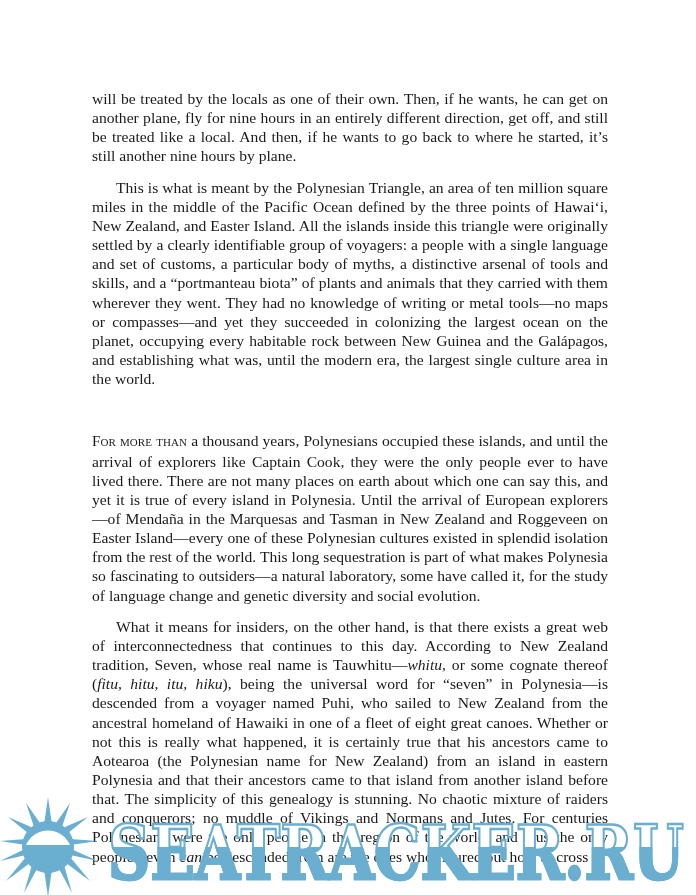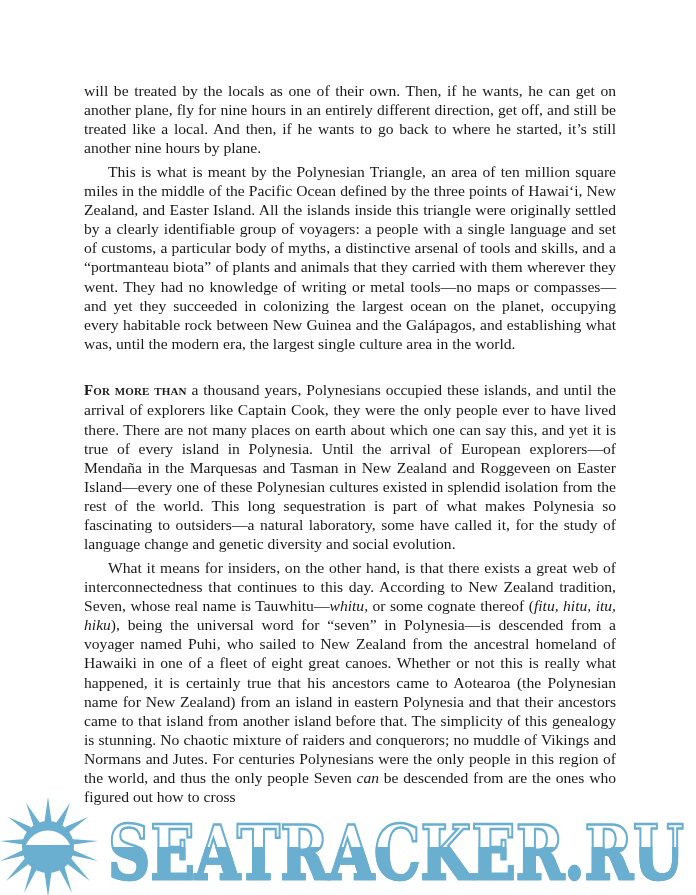--- a/index.html
+++ b/index.html
@@ -15,35 +15,35 @@
       font-family: "Liberation Serif", "DejaVu Serif", serif;
       color: #1a1a1a;
     }
     .page {
       position: absolute;
       left: 80px;
       top: 77px;
       width: 540px;
     }
     .para {
-      margin: 4px;
+      margin: 12px;
       font-size: 15.6px;
       line-height: 19.15px;
       text-align: justify;
       text-align-last: left;
       hyphens: none;
     }
     .para.indent {
       text-indent: 24px;
     }
     .section-break {
       height: 19px;
     }
     .lead-in {
-      font-weight: bold;
+      font-weight: normal;
       font-variant: small-caps;
       letter-spacing: 0.1px;
       font-size: 15px;
     }
     em { }
 
     
     .watermark {
       position: absolute;
       left: 0;

